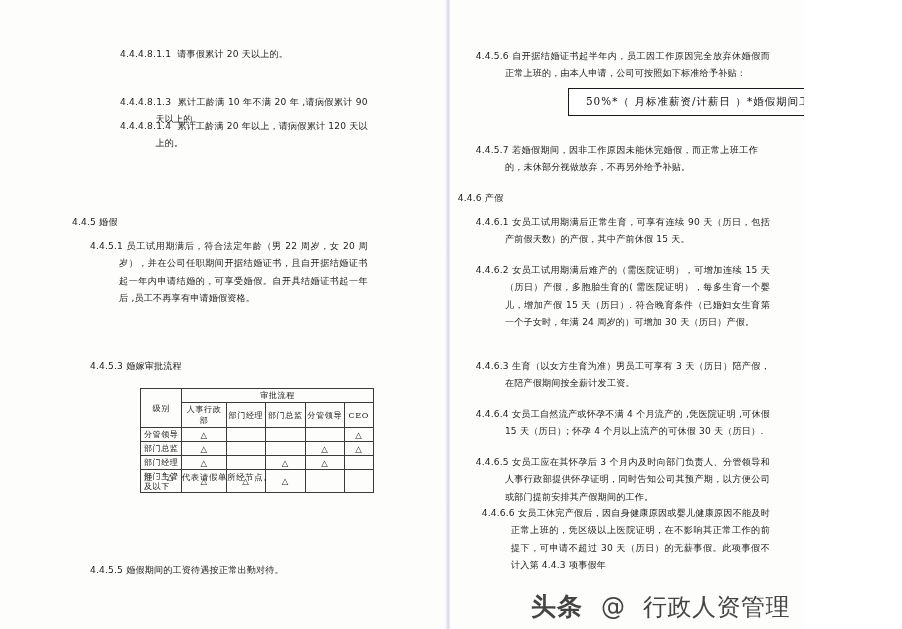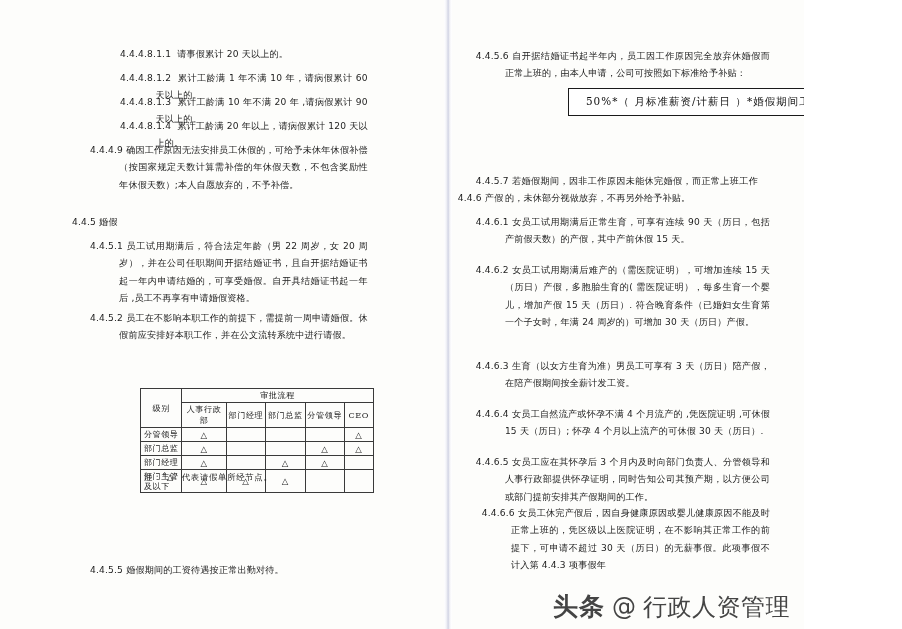--- a/index.html
+++ b/index.html
@@ -120,21 +120,21 @@
     margin-left: 44px;
   }
 
   
   .watermark {
     position: absolute;
     right: 14px;
     bottom: 6px;
     display: flex;
     align-items: center;
-    gap: 7px;
+    gap: 18px;
     z-index: 9;
     opacity: 0.88;
   }
   .wm-logo {
     font-size: 25px;
     font-weight: bold;
     color: #2b2b2b;
     letter-spacing: 1px;
     font-family: "DejaVu Sans", "Liberation Sans", sans-serif;
   }
@@ -153,34 +153,32 @@
 </head>
 <body>
 
 <div id="page">
 
   <div class="sheet sheet-left">
     <div class="col col-left">
 
       <div class="para hang2" style="top:46px; left:52px; right:6px;">4.4.4.8.1.1  请事假累计 20 天以上的。</div>
 
-      <div class="para hang2" style="top:70px; left:52px; right:6px;">4.4.4.8.1.2  累计工龄满 1 年不满 10 年，请病假累计 60 天以上的。</div>
 
       <div class="para hang2" style="top:94px; left:52px; right:6px;">4.4.4.8.1.3  累计工龄满 10 年不满 20 年 ,请病假累计 90 天以上的。</div>
 
       <div class="para hang2" style="top:118px; left:52px; right:6px;">4.4.4.8.1.4  累计工龄满 20 年以上，请病假累计 120 天以上的。</div>
 
-      <div class="para hang" style="top:142px; left:22px; right:6px;">4.4.4.9 确因工作原因无法安排员工休假的，可给予未休年休假补偿（按国家规定天数计算需补偿的年休假天数，不包含奖励性年休假天数）;本人自愿放弃的，不予补偿。</div>
 
       <div class="para" style="top:214px; left:4px; right:6px;">4.4.5 婚假</div>
 
       <div class="para hang" style="top:238px; left:22px; right:6px;">4.4.5.1 员工试用期满后，符合法定年龄（男 22 周岁，女 20 周岁），并在公司任职期间开据结婚证书，且自开据结婚证书起一年内申请结婚的，可享受婚假。自开具结婚证书起一年后 ,员工不再享有申请婚假资格。</div>
 
-      <div class="para hang" style="top:310px; left:22px; right:6px;">4.4.5.2 员工在不影响本职工作的前提下，需提前一周申请婚假。休假前应安排好本职工作，并在公文流转系统中进行请假。</div>
-
+
+      <div class="para" style="top:358px; left:22px; right:6px;">4.4.5.3 婚嫁审批流程</div>
 
       <div class="tbl-wrap" style="top:388px; left:72px;">
         <table class="approval">
           <tbody>
               <tr>
             <td rowspan="2" class="corner">级别</td>
             <td colspan="5">审批流程</td>
           </tr>
           <tr>
             <td style="width:64px;">人事行政部</td>
@@ -241,21 +239,21 @@
 
   <div class="sheet sheet-right">
     <div class="col col-right">
 
       <div class="para hang" style="top:48px; left:30px; right:8px;">4.4.5.6 自开据结婚证书起半年内，员工因工作原因完全放弃休婚假而正常上班的，由本人申请，公司可按照如下标准给予补贴：</div>
 
       <div class="formula-box" style="top:88px; left:78px; width:284px; height:28px;">
         <span>50%*（ 月标准薪资/计薪日 ）*婚假期间工作日</span>
       </div>
 
-      <div class="para hang" style="top:142px; left:30px; right:20px;margin-top:31px;">4.4.5.7 若婚假期间，因非工作原因未能休完婚假，而正常上班工作的，未休部分视做放弃，不再另外给予补贴。</div>
+      <div class="para hang" style="top:142px; left:30px; right:20px;">4.4.5.7 若婚假期间，因非工作原因未能休完婚假，而正常上班工作的，未休部分视做放弃，不再另外给予补贴。</div>
 
       <div class="para" style="top:190px; left:12px; right:8px;">4.4.6 产假</div>
 
       <div class="para hang" style="top:214px; left:30px; right:8px;">4.4.6.1 女员工试用期满后正常生育，可享有连续 90 天（历日，包括产前假天数）的产假，其中产前休假 15 天。</div>
 
       <div class="para hang" style="top:262px; left:30px; right:8px;">4.4.6.2 女员工试用期满后难产的（需医院证明），可增加连续 15 天（历日）产假，多胞胎生育的( 需医院证明），每多生育一个婴儿，增加产假 15 天（历日）. 符合晚育条件（已婚妇女生育第一个子女时，年满 24 周岁的）可增加 30 天（历日）产假。</div>
 
       <div class="para hang" style="top:358px; left:30px; right:8px;">4.4.6.3 生育（以女方生育为准）男员工可享有 3 天（历日）陪产假，在陪产假期间按全薪计发工资。</div>
 
       <div class="para hang" style="top:406px; left:30px; right:8px;">4.4.6.4 女员工自然流产或怀孕不满 4 个月流产的 ,凭医院证明 ,可休假 15 天（历日）; 怀孕 4 个月以上流产的可休假 30 天（历日）.</div>

